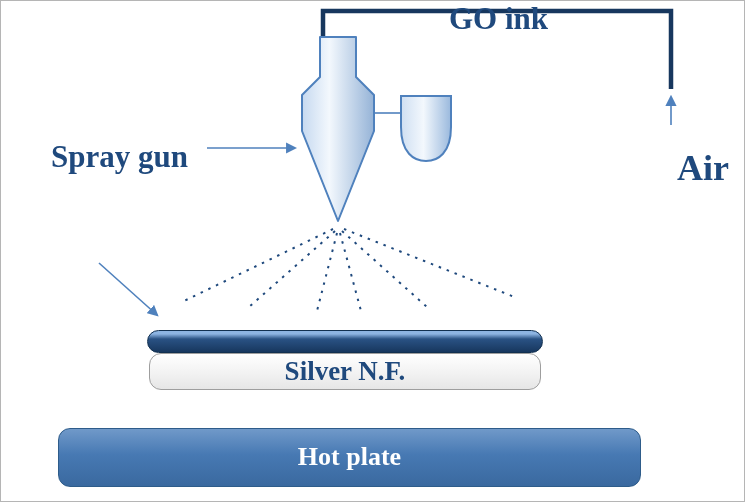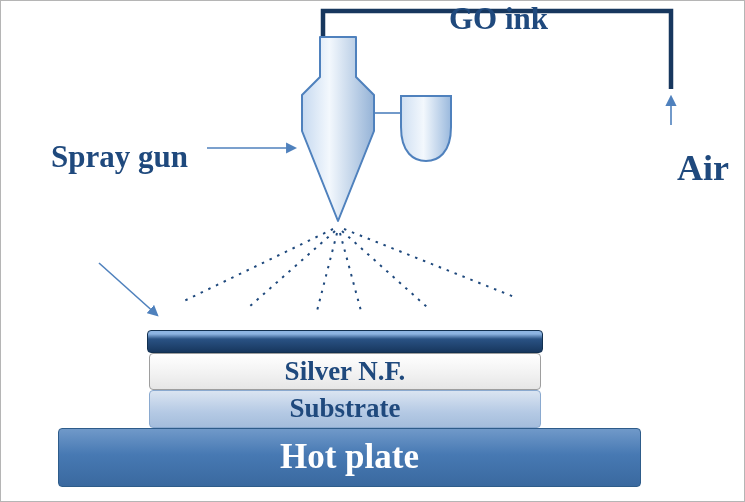--- a/index.html
+++ b/index.html
@@ -29,21 +29,21 @@
   .label-air      { left: 676px; top: 146px; font-size: 36px; }
   .label-spray-gun{ left: 8px;   top: 138px; font-size: 31px; margin-left: 42px; }
   .label-go-layer { left: 28px;  top: 224px; font-size: 31px; }
 
   .stack-layer {
     position: absolute;
     box-sizing: border-box;
     text-align: center;
     font-weight: bold;
     color: #1f497d;
-    border-radius: 4px;
+    border-radius: 12px;
   }
   .layer-go {
     left: 146px; top: 329px; width: 396px; height: 23px;
     background: linear-gradient(to bottom, #8db4e2 0%, #8db4e2 14%, #2a5284 38%, #17375e 100%);
     border: 1px solid #123050;
   }
   .layer-silver {
     left: 148px; top: 352px; width: 392px; height: 37px;
     background: linear-gradient(to bottom, #ffffff 0%, #f2f2f2 55%, #e6e6e6 100%);
     border: 1px solid #9e9e9e;
@@ -53,21 +53,21 @@
     left: 148px; top: 389px; width: 392px; height: 38px;
     background: linear-gradient(to bottom, #dae4f1 0%, #b4c9e4 60%, #a4bddc 100%);
     border: 1px solid #8aa9cf;
     font-size: 27px; line-height: 35px;
   }
   .layer-hotplate {
     left: 57px; top: 427px; width: 583px; height: 59px;
     background: linear-gradient(to bottom, #7099c9 0%, #4779b3 45%, #3a699f 100%);
     border: 1px solid #2e5c8a;
     color: #ffffff;
-    font-size: 35px; line-height: 56px;
+    font-size: 26px; line-height: 56px;
   }
 </style>
 </head>
 <body>
 
 <div class="canvas">
 
   <svg class="diagram-svg" viewBox="0 0 745 502" aria-hidden="true">
     <defs>
       <linearGradient id="gunGrad" x1="0" y1="0" x2="1" y2="0">
@@ -108,16 +108,15 @@
       <line x1="343" y1="228" x2="516" y2="297"></line>
     </g>
   </svg>
 
   <div class="label label-go-ink">GO ink</div>
   <div class="label label-air">Air</div>
   <div class="label label-spray-gun">Spray gun</div>
 
   <div class="stack-layer layer-go"></div>
   <div class="stack-layer layer-silver">Silver N.F.</div>
-  <div class="stack-layer layer-substrate">Substrate</div>
   <div class="stack-layer layer-hotplate">Hot plate</div>
 
 </div>
 
 </body></html>

